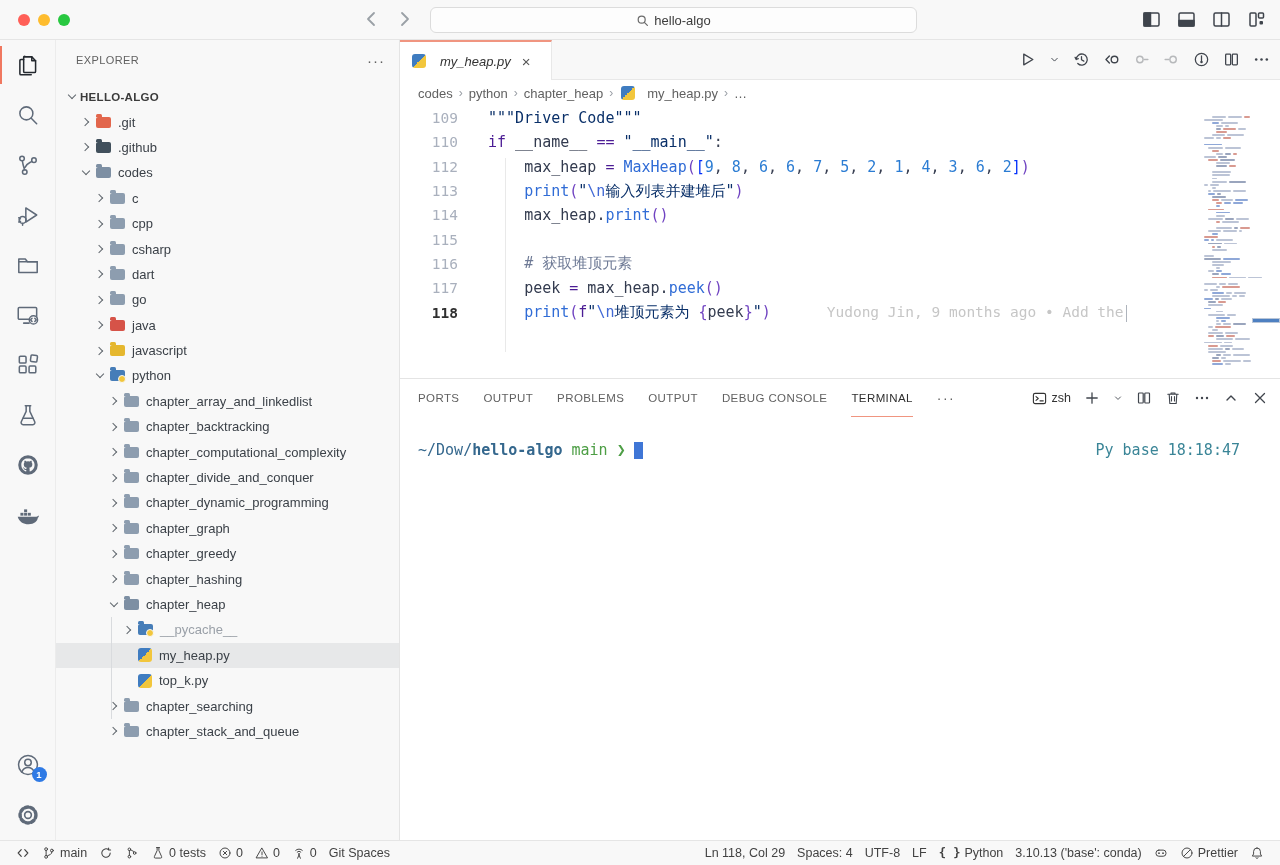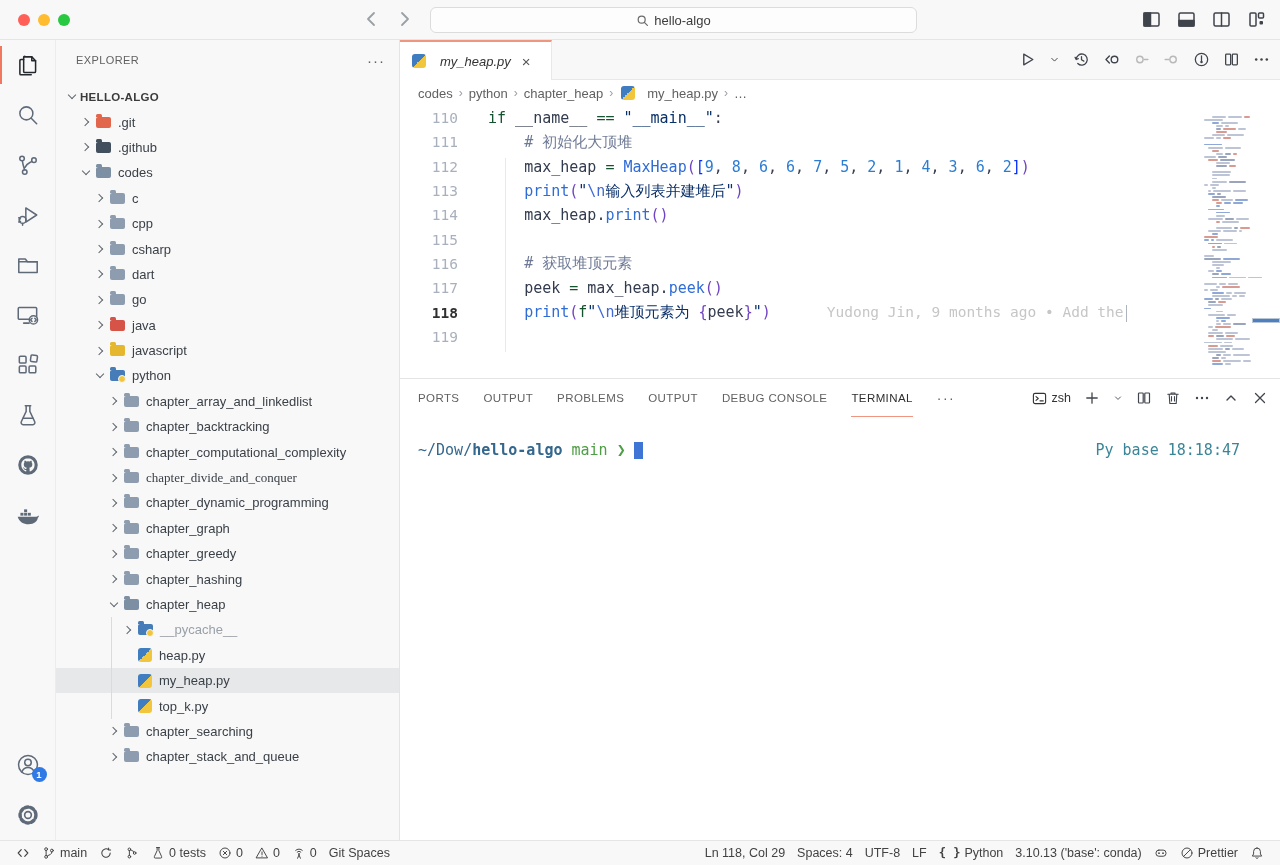--- a/index.html
+++ b/index.html
@@ -71,21 +71,21 @@
   .breadcrumbs { height:26px; display:flex; align-items:center; padding-left:18px; gap:6px; font-size:13px; color:#616161; background:#fff; }
   .breadcrumbs .sep { color:#9a9fa6; font-size:12px; }
   .breadcrumbs .crumb { cursor:pointer; display:flex; align-items:center; gap:5px; }
 
   .codearea { position:absolute; top:66px; left:0; right:0; height:272px; overflow:hidden; }
   .codeline { display:flex; height:24.3px; align-items:center; font-size:15px; white-space:pre; }
   .gutter-num { width:58px; text-align:right; color:#a9b0bd; font-family:"DejaVu Sans Mono","Liberation Mono",monospace; flex:none; font-size:14.5px; }
   .gutter-num.cur { color:#2f2f2f; font-weight:bold; }
   .codetext { margin-left:30px; font-family:"DejaVu Sans Mono","Liberation Mono",monospace; position:relative; }
   .indent-guide { position:absolute; left:105px; top:52px; width:1px; height:194px; background:#e9e9e9; }
-  .tk-kw { color:#14532d; } .tk-var { color:#333b4f; } .tk-pl { color:#383f52; }
+  .tk-kw { color:#4c1d95; } .tk-var { color:#333b4f; } .tk-pl { color:#383f52; }
   .tk-str { color:#0a3069; } .tk-esc { color:#4169d6; } .tk-num { color:#2b7cd3; }
   .tk-fn { color:#306cd6; } .tk-par { color:#6f42c1; } .tk-brk { color:#0431fa; } .tk-com { color:#6f7b96; }
   .blame { color:#c6c6c6; margin-left:56px; font-size:14.5px; }
   .blame .cursorbar { display:inline-block; width:1.5px; height:17px; background:#aeb4bc; vertical-align:middle; margin-left:2px; }
 
   .minimap { position:absolute; top:6px; right:18px; width:62px; }
   .minimap .mrow { height:3.1px; display:flex; gap:2px; align-items:center; }
   .minimap .seg { height:1.9px; border-radius:1px; }
   .ruler-cursor { position:absolute; right:0; top:212px; width:28px; height:5px; background:#4e80c1; border:1px solid #b9c6d8; }
 
@@ -390,21 +390,21 @@
         <span class="fold "></span>
         <span class="lbl">chapter_backtracking</span>
       </div>
       <div class="tree-row" style="padding-left: 50px; text-align: right;">
         <span class="chevwrap">
           <span class="chev col"></span>
         </span>
         <span class="fold "></span>
         <span class="lbl">chapter_computational_complexity</span>
       </div>
-      <div class="tree-row" style="padding-left: 50px; font-family: Liberation Serif, serif;">
+      <div class="tree-row" style="padding-left: 50px;">
         <span class="chevwrap">
           <span class="chev col"></span>
         </span>
         <span class="fold "></span>
         <span class="lbl">chapter_divide_and_conquer</span>
       </div>
       <div class="tree-row" style="padding-left: 50px;">
         <span class="chevwrap">
           <span class="chev col"></span>
         </span>
@@ -438,25 +438,20 @@
         </span>
         <span class="fold f-open"></span>
         <span class="lbl">chapter_heap</span>
       </div>
       <div class="tree-row dimmed" style="padding-left: 64px;">
         <span class="chevwrap">
           <span class="chev col"></span>
         </span>
         <span class="fold f-python"></span>
         <span class="lbl">__pycache__</span>
-      </div>
-      <div class="tree-row" style="padding-left: 64px;">
-        <span class="chevwrap"></span>
-        <span class="pyicon"></span>
-        <span class="lbl">heap.py</span>
       </div>
       <div class="tree-row selected" style="padding-left: 64px;">
         <span class="chevwrap"></span>
         <span class="pyicon"></span>
         <span class="lbl">my_heap.py</span>
       </div>
       <div class="tree-row" style="padding-left: 64px;">
         <span class="chevwrap"></span>
         <span class="pyicon"></span>
         <span class="lbl">top_k.py</span>
@@ -563,30 +558,29 @@
         <span>my_heap.py</span>
       </span>
       <span class="sep">›</span>
       <span class="crumb">
         <span>…</span>
       </span>
     </div>
   <div class="codearea">
     <div class="indent-guide"></div>
     <div>
+        <div class="codeline"><span class="gutter-num">109</span><span class="codetext"><span class="tk-str">"""Driver Code"""</span></span></div>
         <div class="codeline"><span class="gutter-num">110</span><span class="codetext"><span class="tk-kw">if</span><span class="tk-pl"> </span><span class="tk-var">__name__</span><span class="tk-pl"> </span><span class="tk-kw">==</span><span class="tk-pl"> </span><span class="tk-str">"__main__"</span><span class="tk-pl">:</span></span></div>
-        <div class="codeline"><span class="gutter-num">111</span><span class="codetext"><span class="tk-pl">    </span><span class="tk-com"># 初始化大顶堆</span></span></div>
         <div class="codeline"><span class="gutter-num">112</span><span class="codetext"><span class="tk-pl">    </span><span class="tk-var">max_heap</span><span class="tk-pl"> </span><span class="tk-kw">=</span><span class="tk-pl"> </span><span class="tk-fn">MaxHeap</span><span class="tk-par">(</span><span class="tk-brk">[</span><span class="tk-num">9</span><span class="tk-pl">, </span><span class="tk-num">8</span><span class="tk-pl">, </span><span class="tk-num">6</span><span class="tk-pl">, </span><span class="tk-num">6</span><span class="tk-pl">, </span><span class="tk-num">7</span><span class="tk-pl">, </span><span class="tk-num">5</span><span class="tk-pl">, </span><span class="tk-num">2</span><span class="tk-pl">, </span><span class="tk-num">1</span><span class="tk-pl">, </span><span class="tk-num">4</span><span class="tk-pl">, </span><span class="tk-num">3</span><span class="tk-pl">, </span><span class="tk-num">6</span><span class="tk-pl">, </span><span class="tk-num">2</span><span class="tk-brk">]</span><span class="tk-par">)</span></span></div>
         <div class="codeline"><span class="gutter-num">113</span><span class="codetext"><span class="tk-pl">    </span><span class="tk-fn">print</span><span class="tk-par">(</span><span class="tk-str">"</span><span class="tk-esc">\n</span><span class="tk-str">输入列表并建堆后"</span><span class="tk-par">)</span></span></div>
         <div class="codeline"><span class="gutter-num">114</span><span class="codetext"><span class="tk-pl">    </span><span class="tk-var">max_heap</span><span class="tk-pl">.</span><span class="tk-fn">print</span><span class="tk-par">()</span></span></div>
         <div class="codeline"><span class="gutter-num">115</span><span class="codetext"></span></div>
         <div class="codeline"><span class="gutter-num">116</span><span class="codetext"><span class="tk-pl">    </span><span class="tk-com"># 获取堆顶元素</span></span></div>
         <div class="codeline"><span class="gutter-num">117</span><span class="codetext"><span class="tk-pl">    </span><span class="tk-var">peek</span><span class="tk-pl"> </span><span class="tk-kw">=</span><span class="tk-pl"> </span><span class="tk-var">max_heap</span><span class="tk-pl">.</span><span class="tk-fn">peek</span><span class="tk-par">()</span></span></div>
         <div class="codeline"><span class="gutter-num cur">118</span><span class="codetext"><span class="tk-pl">    </span><span class="tk-fn">print</span><span class="tk-par">(</span><span class="tk-kw">f</span><span class="tk-str">"</span><span class="tk-esc">\n</span><span class="tk-str">堆顶元素为 </span><span class="tk-par">{</span><span class="tk-var">peek</span><span class="tk-par">}</span><span class="tk-str">"</span><span class="tk-par">)</span><span class="blame">Yudong Jin, 9 months ago • Add the<span class="cursorbar"></span></span></span></div>
-        <div class="codeline"><span class="gutter-num">119</span><span class="codetext"></span></div>
       </div>
     <div class="minimap">
         <div class="mrow"></div>
         <div class="mrow">
           <span style="width: 10px;"></span>
           <span class="seg" style="width: 14.1794px; background: rgb(188, 196, 214);"></span>
           <span class="seg" style="width: 14.0309px; background: rgb(188, 196, 214);"></span>
           <span class="seg" style="width: 5.42917px; background: rgb(217, 154, 144);"></span>
         </div>
         <div class="mrow">

